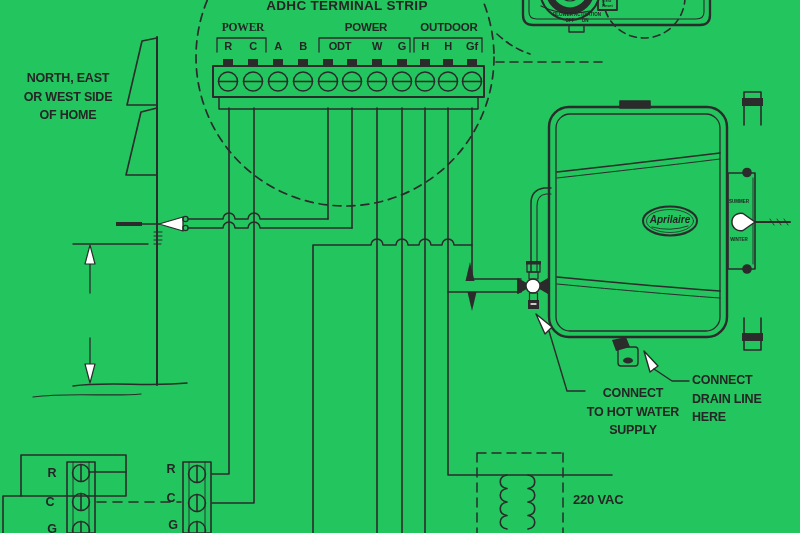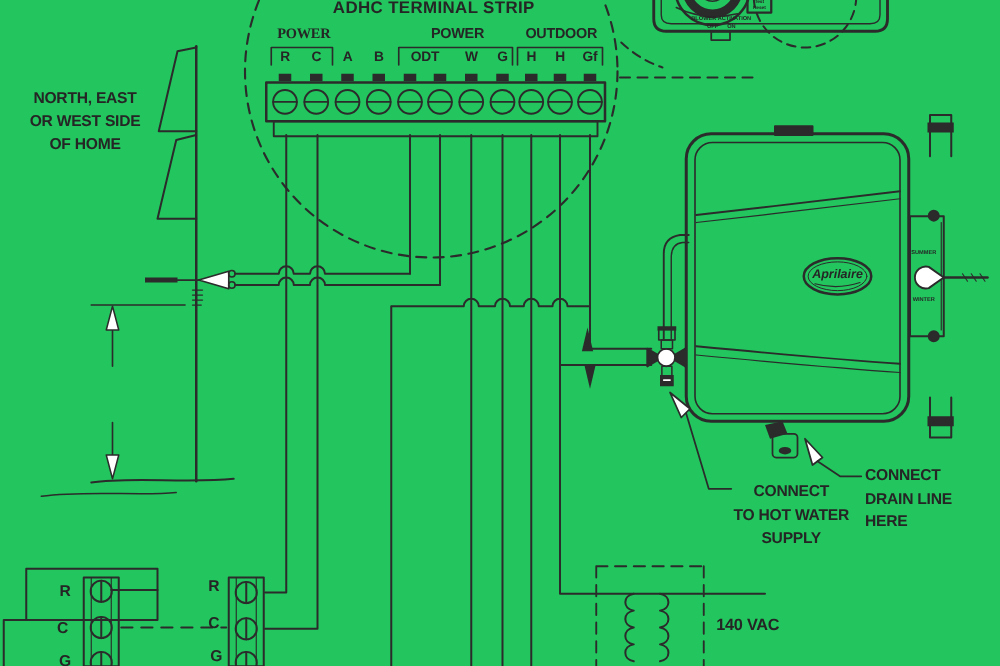--- a/index.html
+++ b/index.html
@@ -253,21 +253,21 @@
 
 <div class="lbl note c" style="left:8px;top:69px;width:120px;">NORTH, EAST
 OR WEST SIDE
 OF HOME</div>
 <div class="lbl note c" style="left:572px;top:384px;width:122px;">CONNECT
 TO HOT WATER
 SUPPLY</div>
 <div class="lbl note" style="left:692px;top:371px;width:100px;">CONNECT
 DRAIN LINE
 HERE</div>
-<div class="lbl vac" style="left:573px;top:492px;">140 VAC</div>
+<div class="lbl vac" style="left:573px;top:492px;">220 VAC</div>
 
 <div class="lbl blk" style="left:44px;top:466px;">R</div>
 <div class="lbl blk" style="left:42px;top:495px;">C</div>
 <div class="lbl blk" style="left:44px;top:522px;">G</div>
 <div class="lbl blk" style="left:163px;top:462px;">R</div>
 <div class="lbl blk" style="left:163px;top:491px;">C</div>
 <div class="lbl blk" style="left:165px;top:518px;">G</div>
 
 <div class="lbl tiny c" style="left:537px;top:12px;width:80px;">BLOWER ACTIVATION</div>
 <div class="lbl tiny c" style="left:537px;top:18px;width:80px;word-spacing:6px;">OFF  ON</div>

